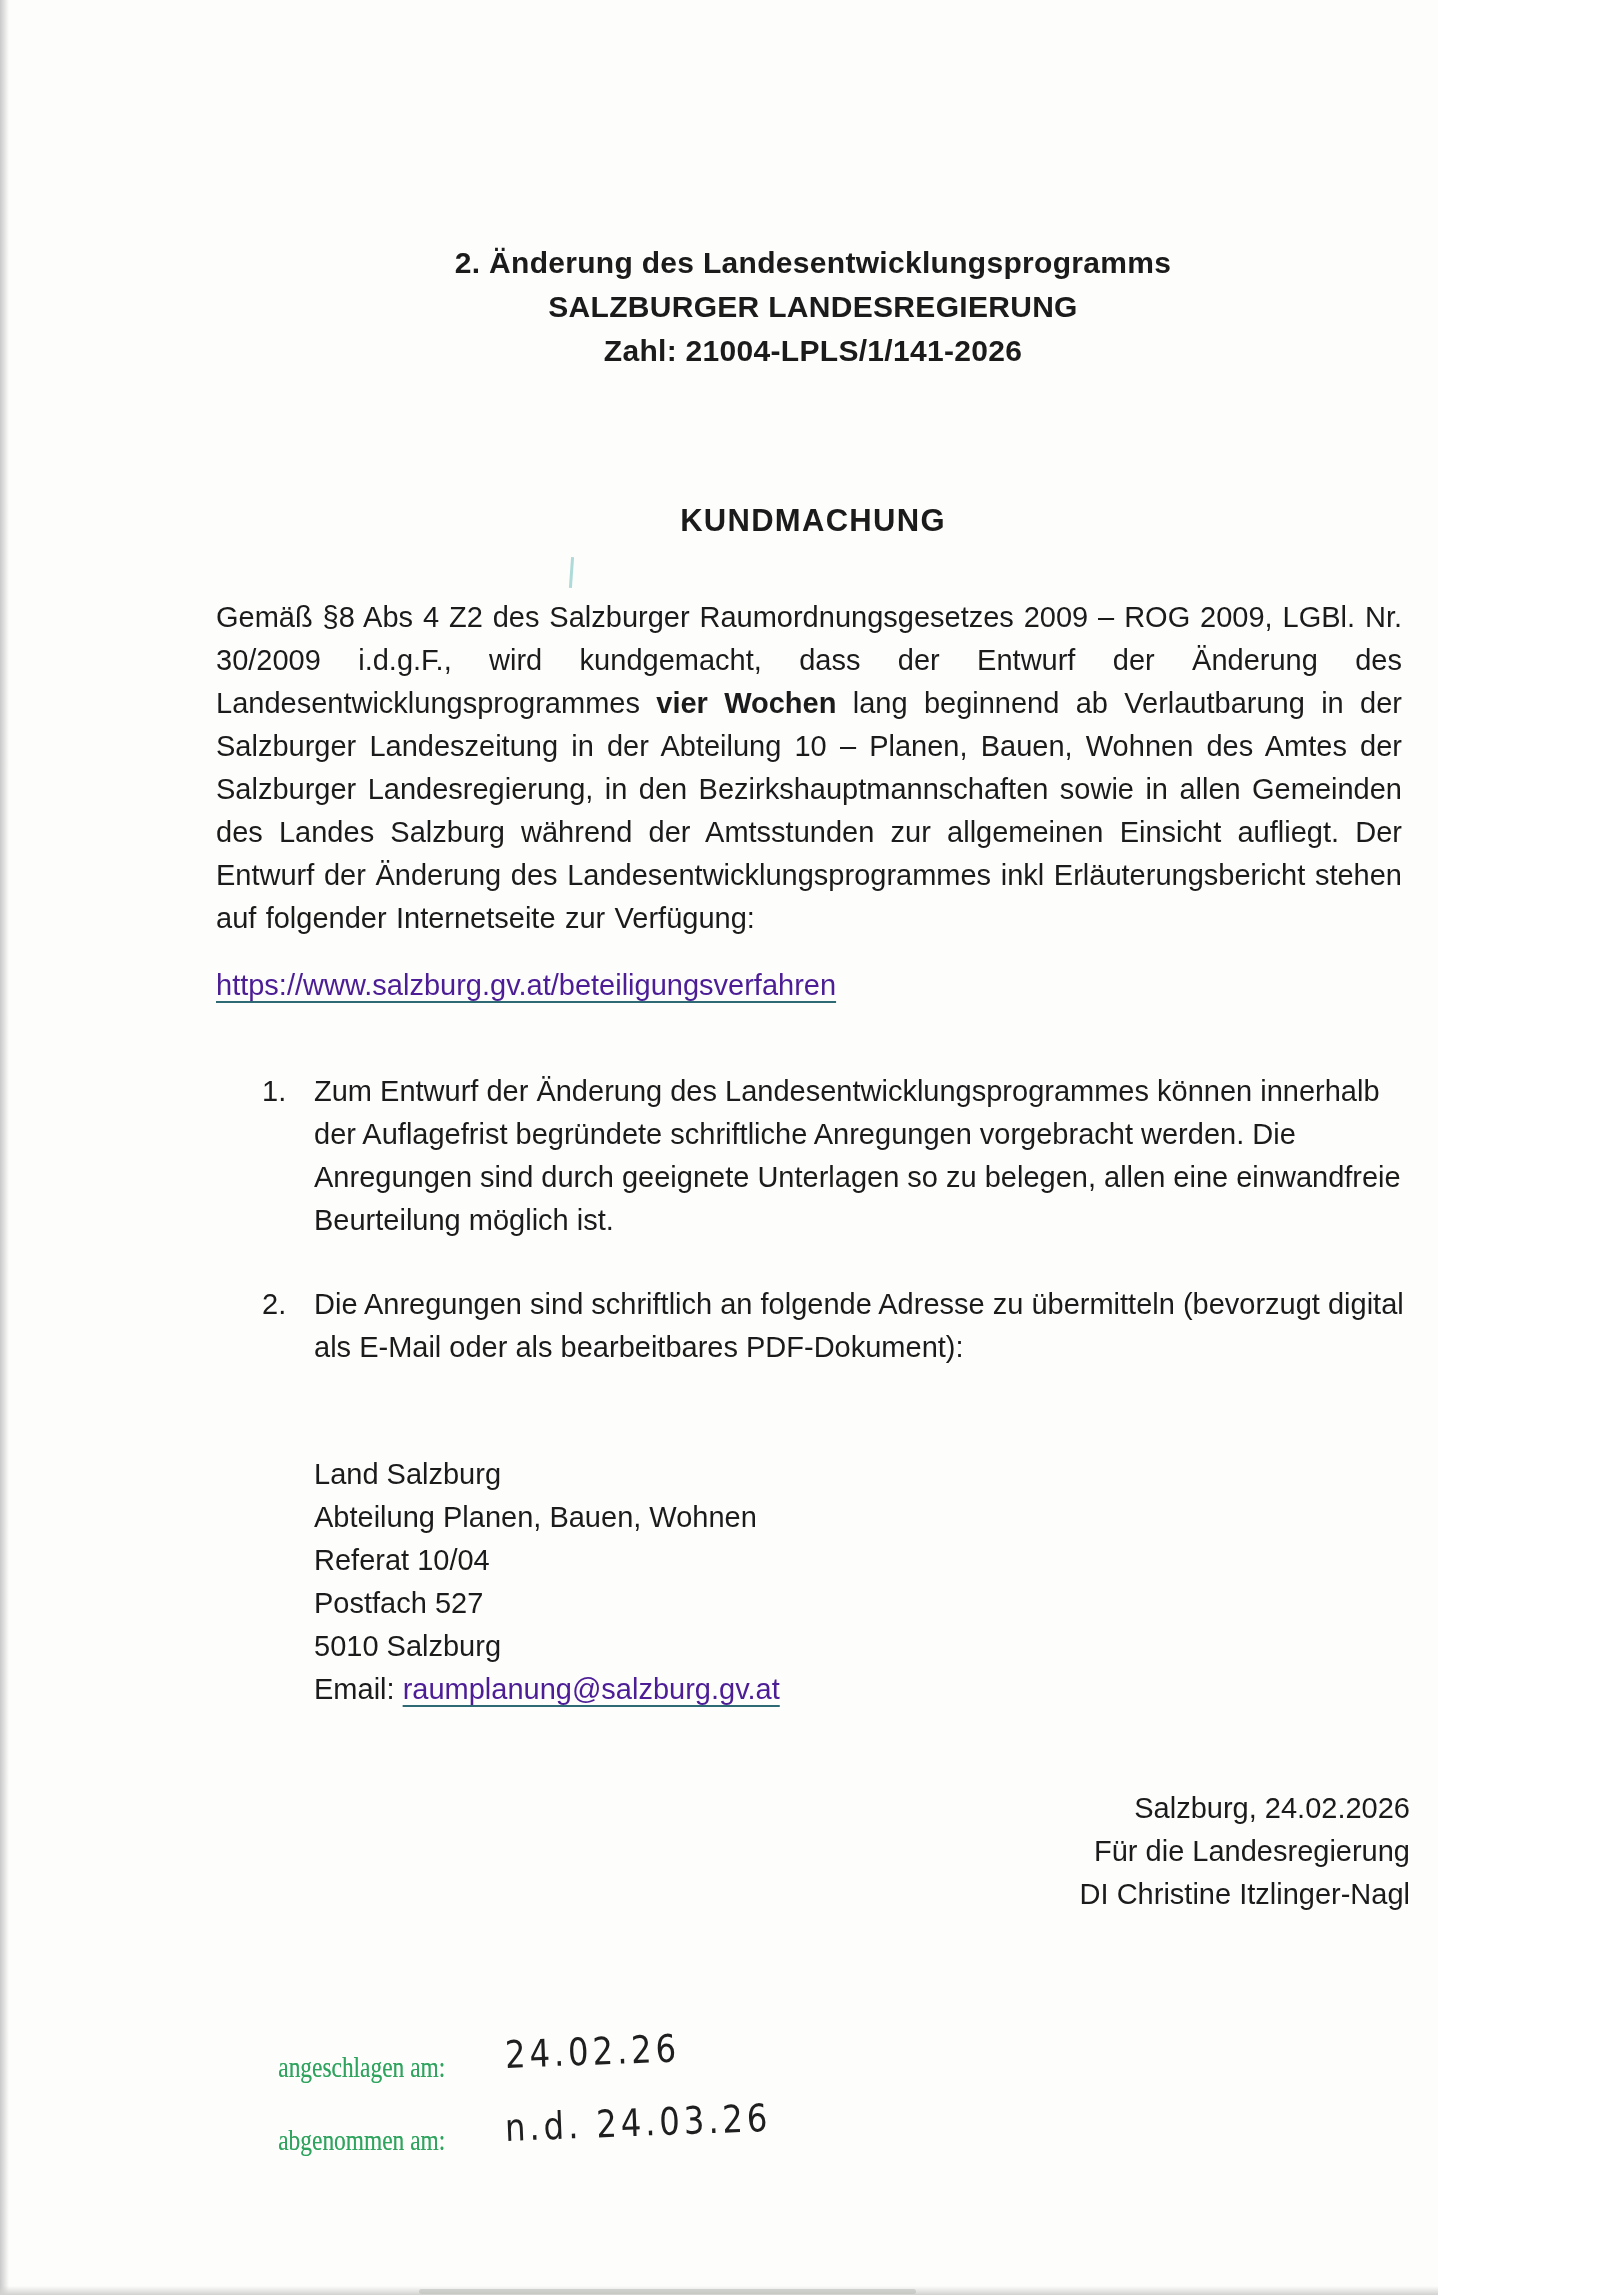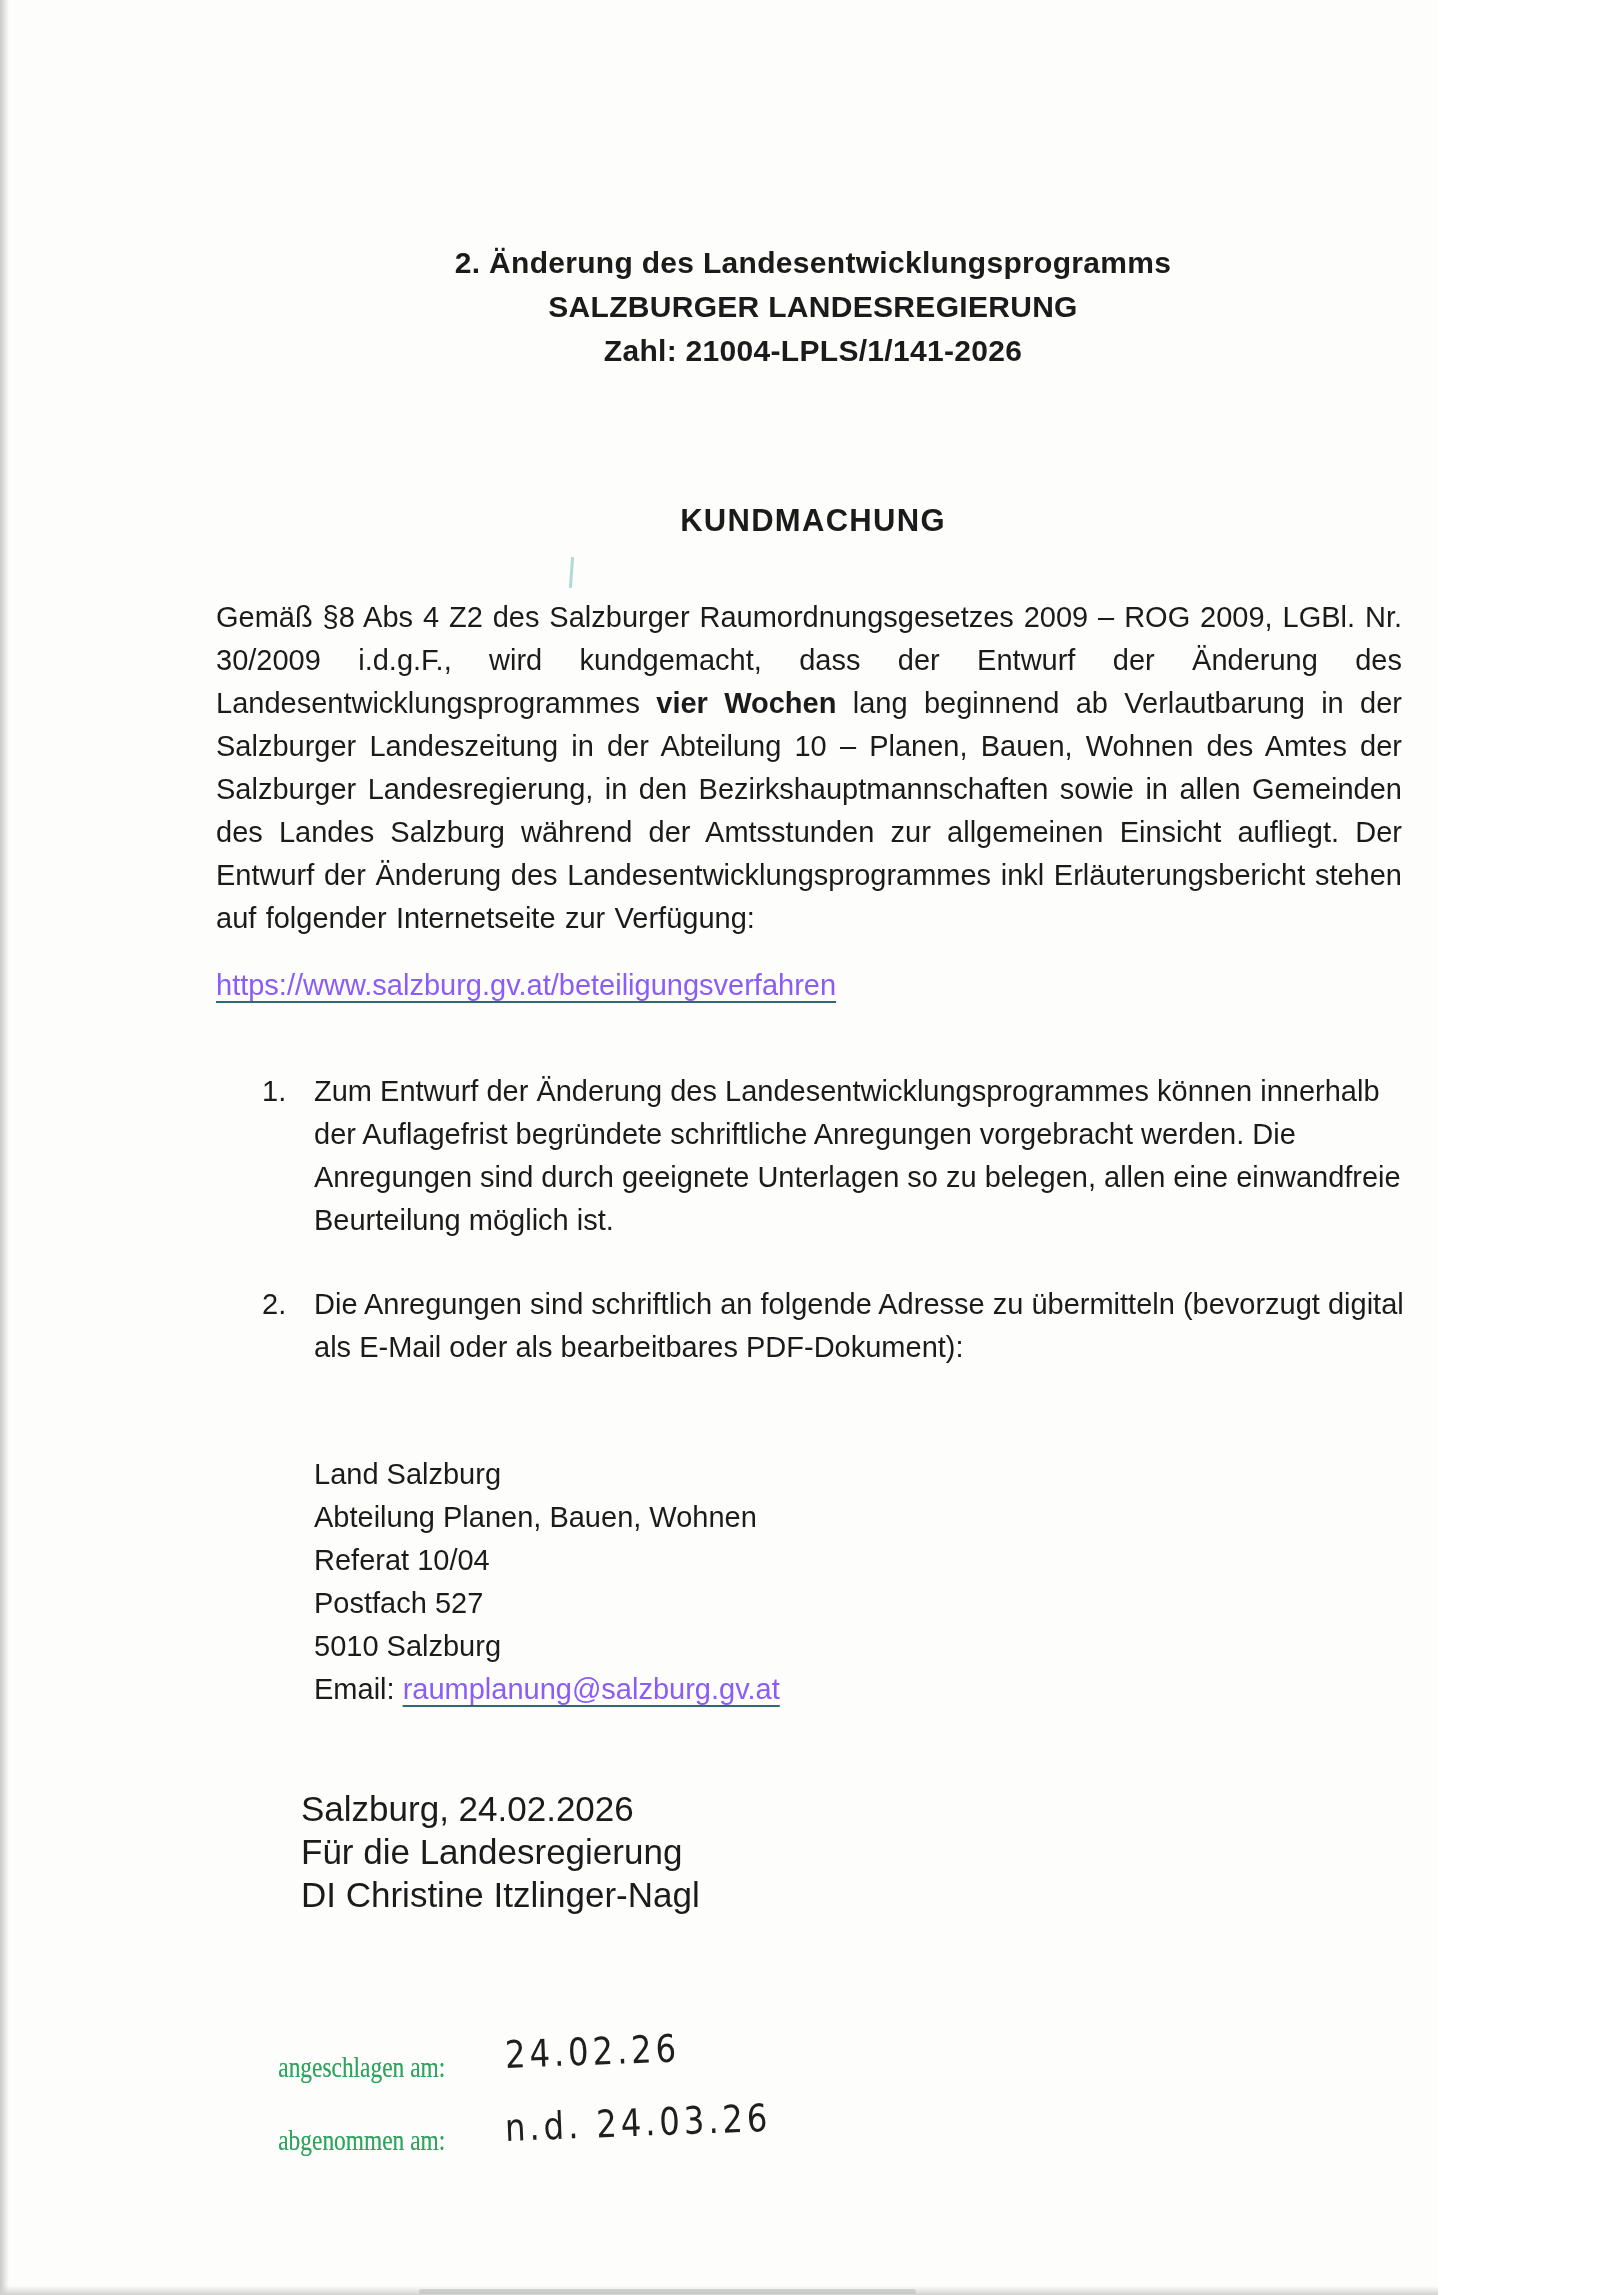--- a/index.html
+++ b/index.html
@@ -61,40 +61,40 @@
   }
 
   .intro {
     margin: 59px 8px 0 0;
     text-align: justify;
     word-spacing: 1.3px;
   }
 
   .link-line { margin: 23.6px 0 0 0; }
   .doc-link {
-    color: #8b5cf6;
+    color: #4c1d95;
     text-decoration: underline;
     text-decoration-color: #2d6a73;
     text-decoration-thickness: 2px;
     text-underline-offset: 5.9px;
     cursor: pointer;
   }
 
   .doc-list { margin-top: 63px; }
   .doc-item { display: flex; align-items: flex-start; }
   .doc-item + .doc-item { margin-top: 41px; }
   .doc-item .num { width: 52px; flex: 0 0 52px; margin-left: 46px; }
   .doc-item .body { flex: 1 1 auto; }
 
   .address { margin: 84px 0 0 98px; }
 
   .signature {
     margin: 76px 0 0 85px;
-    text-align: left;
-    font-size: 35px;
+    text-align: right;
+    font-size: 29px;
     line-height: 43px;
   }
 
   .stamp { margin: 118px 0 0 27.5px; }
   .stamp-row { display: flex; align-items: flex-start; height: 73px; text-align: right; }
   .stamp-label {
     display: inline-block;
     width: 258px;
     flex: 0 0 258px;
     font-family: "Liberation Serif", serif;

